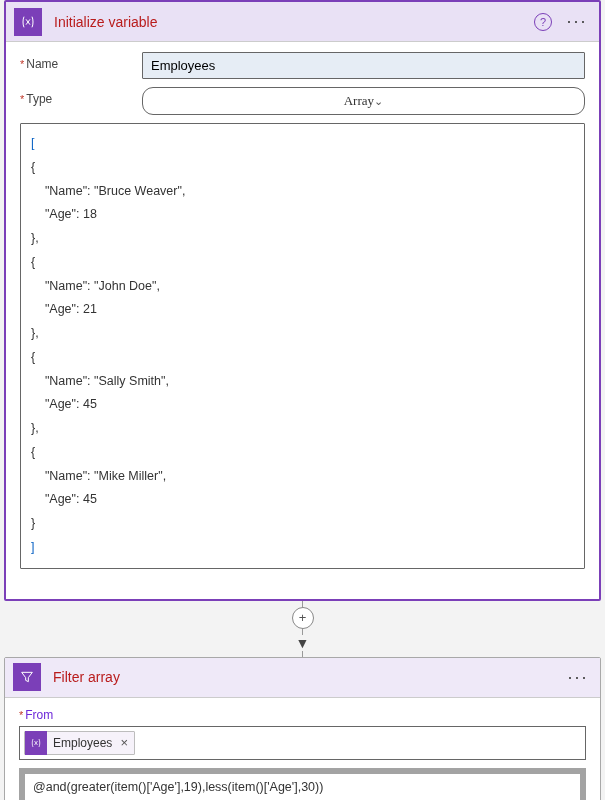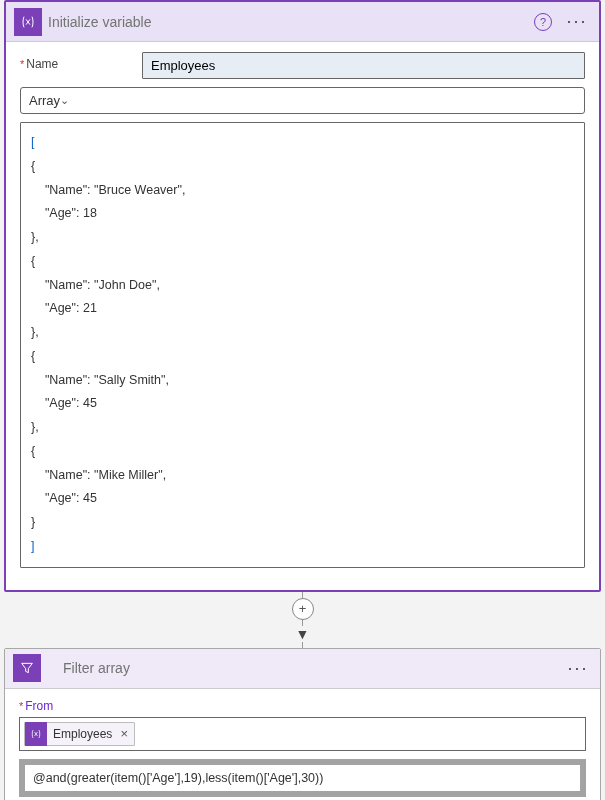--- a/index.html
+++ b/index.html
@@ -20,53 +20,53 @@
   .card-header {
     display: flex;
     align-items: center;
     padding: 0 8px;
     height: 40px;
     background: #e9e1f5;
     border-bottom: 1px solid #ccc;
   }
   .card1 { border: 2px solid #7b3fb8; }
   .card1 .card-header { background: #e9e1f5; }
-  .card2 .card-header { background: #efe9f8; gap: 16px; }
+  .card2 .card-header { background: #efe9f8; }
   .icon-badge {
     width: 28px; height: 28px;
     background: #7b3fb8;
     color: #fff;
     display:flex; align-items:center; justify-content:center;
     border-radius: 0;
     flex: none;
   }
   .icon-badge svg { width:16px; height:16px; fill:none; stroke:#fff; stroke-width:1.5; }
   .card-title {
     flex: 1;
-    padding-left: 6px;
+    padding-left: 12px;
     font-size: 14px;
-    color: #737373;
+    color: #b91c1c;
   }
   .help-circle {
     width:18px; height:18px;
     border:1px solid #7b3fb8;
     border-radius:50%;
     color:#7b3fb8;
     font-size:11px;
     display:flex; align-items:center; justify-content:center;
     margin-right:10px;
   }
   .more-dots {
     font-size: 18px;
     color: #444;
     padding: 0 4px;
     letter-spacing: 1px;
   }
   .body {
-    padding: 10px 14px 14px 14px;
+    padding: 10px 14px 22px 14px;
   }
   .row {
     display:flex;
     align-items:flex-start;
     margin-bottom: 8px;
   }
   .lbl {
     width: 122px;
     padding-top: 5px;
     font-size: 12px;
@@ -88,22 +88,23 @@
     border-radius:1px;
   }
   .select {
     width:100%;
     border:1px solid #666;
     background:#fff;
     padding:5px 8px;
     font-size:13px;
     display:flex;
     align-items:center;
-    justify-content:flex-start;
-    border-radius:3px;
+    justify-content:center;
+    border-radius:11px;
+    font-family:Liberation Serif, serif;
   }
   .chev { font-size:11px; color:#555; }
   .textarea {
     width:100%;
     border:1px solid #666;
     background:#fff;
     padding:8px 10px;
     font-family:"Segoe UI",sans-serif;
     font-size:12.5px;
     color:#333;
@@ -198,20 +199,21 @@
     <div class="more-dots">···</div>
   </div>
   <div class="body">
     <div class="row">
       <div class="lbl req">Name</div>
       <div class="ctrl">
         <input class="text-input" value="Employees" style="">
       </div>
     </div>
     <div class="row">
+      <div class="lbl req">Type</div>
       <div class="ctrl">
         <div class="select">
           <span>Array</span>
           <span class="chev">⌄</span>
         </div>
       </div>
     </div>
     <div class="row">
       <div class="ctrl">
         <div id="valbox" class="textarea"><div><span class="bracket">[</span></div><div>{</div><div>    "Name": "Bruce Weaver",</div><div>    "Age": 18</div><div>},</div><div>{</div><div>    "Name": "John Doe",</div><div>    "Age": 21</div><div>},</div><div>{</div><div>    "Name": "Sally Smith",</div><div>    "Age": 45</div><div>},</div><div>{</div><div>    "Name": "Mike Miller",</div><div>    "Age": 45</div><div>}</div><div><span class="bracket">]</span></div></div>

